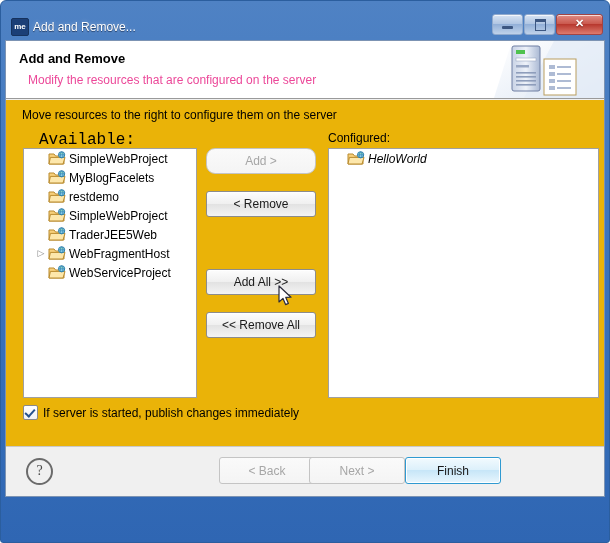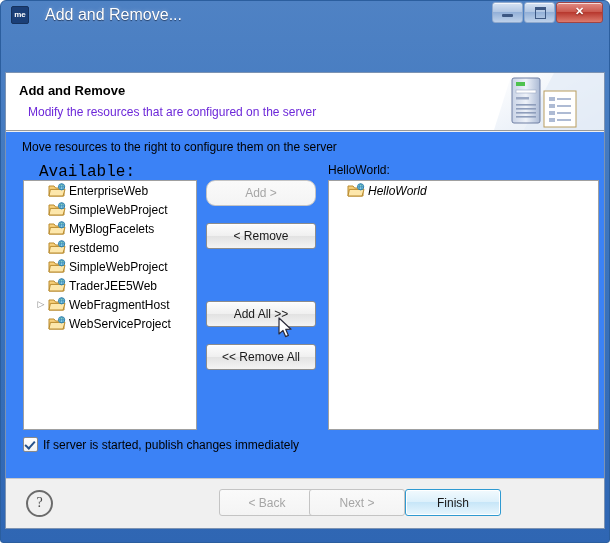--- a/index.html
+++ b/index.html
@@ -18,21 +18,21 @@
 
   
   .window {
     position: absolute;
     left: 0; top: 0;
     width: 610px; height: 543px;
     box-sizing: border-box;
     background: linear-gradient(180deg,#4f82c4 0%,#3b74bd 48%,#2f66b3 100%);
     border: 1px solid #2b5e9e;
     border-radius: 6px 6px 3px 3px;
-    padding: 0 4px 4px 4px;
+    padding: 12px 4px 4px 4px;
     box-sizing: border-box;
   }
 
   
   .titlebar {
     position: relative;
     height: 27px;
     display: flex;
     align-items: center;
     padding-left: 6px;
@@ -44,23 +44,23 @@
     border-radius: 2px;
     color: #ffffff;
     font-size: 8px;
     font-weight: bold;
     line-height: 15px;
     text-align: center;
     font-family: "Liberation Sans", sans-serif;
     flex: 0 0 auto;
   }
   .title-text {
-    margin-left: 16px;
+    margin-left: 4px;
     color: #ffffff;
-    font-size: 16px;
+    font-size: 12px;
     text-shadow: 0 1px 1px rgba(20,45,85,.85), 0 0 4px rgba(255,255,255,.35);
     white-space: nowrap;
   }
   .winbtns {
     position: absolute;
     right: 2px; top: 1px;
     display: flex;
     gap: 1px;
   }
   .winbtn {
@@ -107,21 +107,20 @@
   }
 
   
   .client {
     position: relative;
     height: 457px;
     background: #f0f0f0;
     border: 1px solid #7c93b3;
     box-sizing: border-box;
     overflow: hidden;
-    margin-top: 44px;
   }
 
   
   .header {
     position: relative;
     height: 58px;
     background: #ffffff;
     border-bottom: 1px solid #9a9a9a;
     box-sizing: border-box;
     overflow: hidden;
@@ -130,35 +129,35 @@
     position: absolute;
     left: 13px; top: 10px;
     font-size: 13px;
     font-weight: bold;
     color: #000000;
   }
   .header-sub {
     position: absolute;
     left: 22px; top: 32px;
     font-size: 12px;
-    color: #6d28d9;
+    color: #ec4899;
   }
   .header-art {
     position: absolute;
     right: 0; top: 0;
     width: 110px; height: 57px;
     overflow: hidden;
   }
 
   
   .body {
     position: absolute;
     left: 0; top: 59px; right: 0;
     bottom: 49px;
-    background: #3b82f6;
+    background: #eab308;
   }
   .instruction {
     position: absolute;
     left: 16px; top: 8px;
     font-size: 12px;
   }
   .lbl-available {
     position: absolute;
     left: 33px; top: 31px;
     font-size: 16px;
@@ -407,36 +406,23 @@
           </g>
         </svg>
       </div>
     </div>
 
     <div class="body">
 
       <div class="instruction">Move resources to the right to configure them on the server</div>
 
       <div class="lbl-available">Available:</div>
-      <div class="lbl-configured">HelloWorld:</div>
+      <div class="lbl-configured">Configured:</div>
 
       <div class="listbox available">
-        <div class="tree-row">
-          <span class="twisty"></span>
-          <span class="proj-icon">
-            <svg width="18" height="16" viewBox="0 0 18 16">
-              <path d="M1 3 h5 l1.6 2 H16 v8 H1 Z" fill="#f7cf7a" stroke="#b98b2e"></path>
-              <path d="M2.4 6.4 H17 l-2 6.6 H1 Z" fill="#fde7ab" stroke="#b98b2e"></path>
-              <circle cx="13.6" cy="3.8" r="3.1" fill="#8fd2f0" stroke="#2e7fa8"></circle>
-              <path d="M10.6 3.8 h6 M13.6 0.8 a4 4 0 0 1 0 6 a4 4 0 0 1 0 -6" fill="none" stroke="#2e7fa8" stroke-width="0.7"></path>
-              <path d="M11.2 2 a5 2.2 0 0 0 4.8 0" fill="#6fbf52" opacity="0.9"></path>
-            </svg>
-          </span>
-          <span class="row-label">EnterpriseWeb</span>
-        </div>
         <div class="tree-row">
           <span class="twisty"></span>
           <span class="proj-icon">
             <svg width="18" height="16" viewBox="0 0 18 16">
               <path d="M1 3 h5 l1.6 2 H16 v8 H1 Z" fill="#f7cf7a" stroke="#b98b2e"></path>
               <path d="M2.4 6.4 H17 l-2 6.6 H1 Z" fill="#fde7ab" stroke="#b98b2e"></path>
               <circle cx="13.6" cy="3.8" r="3.1" fill="#8fd2f0" stroke="#2e7fa8"></circle>
               <path d="M10.6 3.8 h6 M13.6 0.8 a4 4 0 0 1 0 6 a4 4 0 0 1 0 -6" fill="none" stroke="#2e7fa8" stroke-width="0.7"></path>
               <path d="M11.2 2 a5 2.2 0 0 0 4.8 0" fill="#6fbf52" opacity="0.9"></path>
             </svg>

